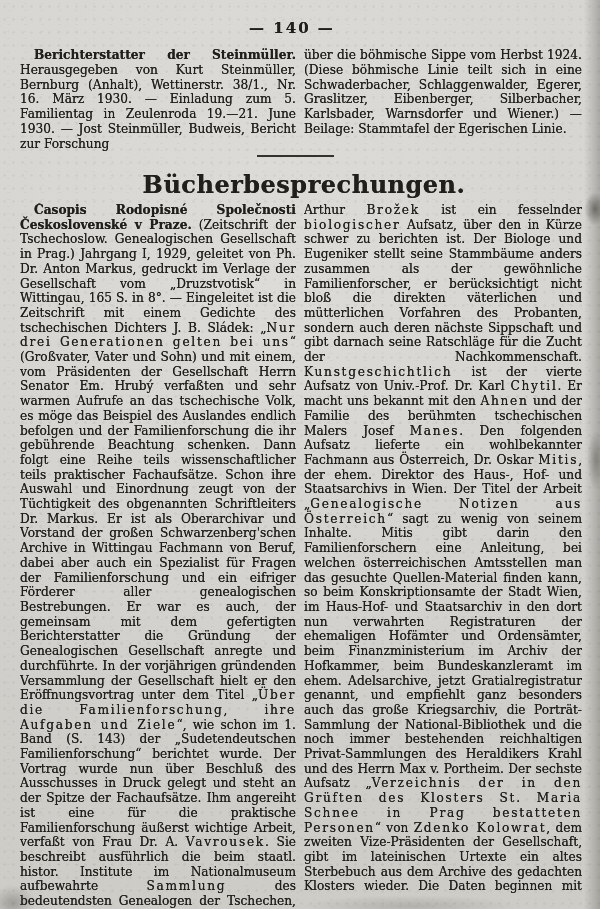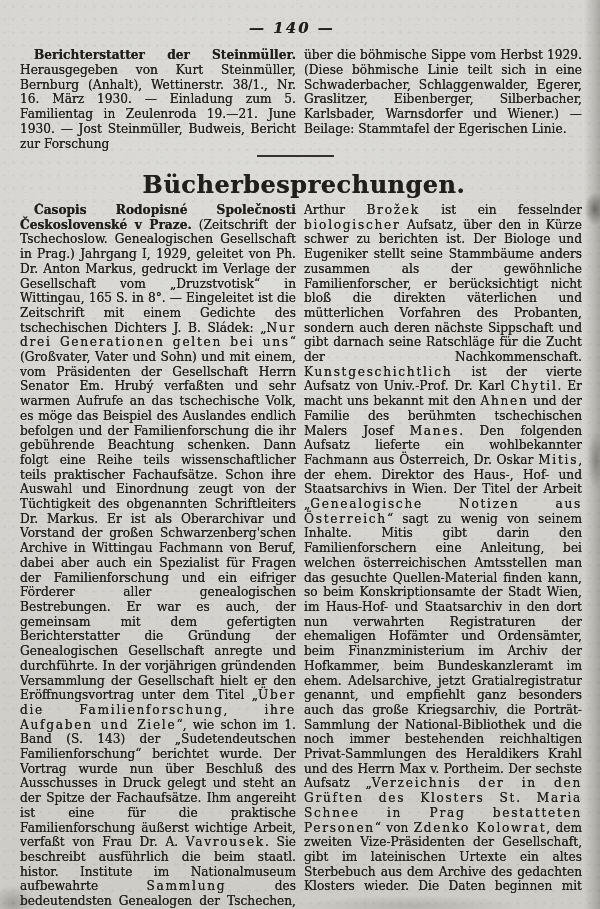--- a/index.html
+++ b/index.html
@@ -16,21 +16,21 @@
       radial-gradient(rgba(40,40,35,0.04) 1px, transparent 1.3px),
       radial-gradient(ellipse 120% 90% at 45% 30%, rgba(255,255,255,0.22), rgba(0,0,0,0) 65%),
       linear-gradient(#d5d4d0,#cdccc7);
     background-size:9px 13px,17px 7px,100% 100%,100% 100%;
     font-family:"DejaVu Serif","Liberation Serif",serif;
     color:var(--ink,#211f1c);
   }
   .ink{ text-shadow:0 0 0.45px rgba(25,22,18,0.85); }
   .page-number{
     position:absolute;top:19px;left:0;width:584px;text-align:center;
-    font-size:15px;font-weight:bold;letter-spacing:2px;font-style:italic;
+    font-size:15px;font-weight:bold;letter-spacing:2px;
   }
   .note{
     position:absolute;top:48px;
     font-size:12.2px;line-height:14.8px;text-align:justify;
     overflow:hidden;max-height:104px;
   }
   .note-left{left:20px;width:276px;text-indent:14px;}
   .note-right{left:304px;width:278px;}
   .divider{
     position:absolute;top:155px;left:257px;width:77px;height:2px;
@@ -74,21 +74,21 @@
 </style>
 </head>
 <body>
 
 <div class="page">
 
   <div class="page-number ink">— 140 —</div>
 
   <div class="note note-left ink"><span class="seg-bold">Berichterstatter der Steinmüller.</span><span> Herausgegeben von Kurt Steinmüller, Bernburg (Anhalt), Wettinerstr. 38/1., Nr. 16. März 1930. — Einladung zum 5. Familientag in Zeulenroda 19.—21. June 1930. — Jost Steinmüller, Budweis, Bericht zur Forschung</span></div>
 
-  <div class="note note-right ink">über die böhmische Sippe vom Herbst 1929. (Diese böhmische Linie teilt sich in eine Schwaderbacher, Schlaggenwalder, Egerer, Graslitzer, Eibenberger, Silberbacher, Karlsbader, Warnsdorfer und Wiener.) — Beilage: Stammtafel der Egerischen Linie.</div>
+  <div class="note note-right ink">über die böhmische Sippe vom Herbst 1924. (Diese böhmische Linie teilt sich in eine Schwaderbacher, Schlaggenwalder, Egerer, Graslitzer, Eibenberger, Silberbacher, Karlsbader, Warnsdorfer und Wiener.) — Beilage: Stammtafel der Egerischen Linie.</div>
 
   <div class="divider"></div>
 
   <h1 class="section-heading ink">Bücherbesprechungen.</h1>
 
   <div class="col col-left ink"><span class="seg-bold">Časopis Rodopisné Společnosti Československé v Praze.</span><span> (Zeitschrift der Tschechoslow. Genealogischen Gesellschaft in Prag.) Jahrgang I, 1929, geleitet von Ph. Dr. Anton Markus, gedruckt im Verlage der Gesellschaft vom „Druzstvotisk“ in Wittingau, 165 S. in 8°. — Eingeleitet ist die Zeitschrift mit einem Gedichte des tschechischen Dichters J. B. Sládek: „</span><span class="seg-sperr">Nur drei Generationen gelten bei uns</span><span>“ (Großvater, Vater und Sohn) und mit einem, vom Präsidenten der Gesellschaft Herrn Senator Em. Hrubý verfaßten und sehr warmen Aufrufe an das tschechische Volk, es möge das Beispiel des Auslandes endlich befolgen und der Familienforschung die ihr gebührende Beachtung schenken. Dann folgt eine Reihe teils wissenschaftlicher teils praktischer Fachaufsätze. Schon ihre Auswahl und Einordnung zeugt von der Tüchtigkeit des obgenannten Schriftleiters Dr. Markus. Er ist als Oberarchivar und Vorstand der großen Schwarzenberg'schen Archive in Wittingau Fachmann von Beruf, dabei aber auch ein Spezialist für Fragen der Familienforschung und ein eifriger Förderer aller genealogischen Bestrebungen. Er war es auch, der gemeinsam mit dem gefertigten Berichterstatter die Gründung der Genealogischen Gesellschaft anregte und durchführte. In der vorjährigen gründenden Versammlung der Gesellschaft hielt er den Eröffnungsvortrag unter dem Titel „</span><span class="seg-sperr">Über die Familienforschung, ihre Aufgaben und Ziele</span><span>“, wie schon im 1. Band (S. 143) der „Sudetendeutschen Familienforschung“ berichtet wurde. Der Vortrag wurde nun über Beschluß des Ausschusses in Druck gelegt und steht an der Spitze der Fachaufsätze. Ihm angereiht ist eine für die praktische Familienforschung äußerst wichtige Arbeit, verfaßt von Frau Dr. A. </span><span class="seg-sperr">Vavrousek</span><span>. Sie beschreibt ausführlich die beim staatl. histor. Institute im Nationalmuseum aufbewahrte </span><span class="seg-sperr">Sammlung</span><span> des bedeutendsten Genealogen der Tschechen, des leider schon verstorbenen Dr. August </span></div>
 
   <div class="col col-right ink"><span>Arthur </span><span class="seg-sperr">Brožek</span><span> ist ein fesselnder </span><span class="seg-sperr">biologischer</span><span> Aufsatz, über den in Kürze schwer zu berichten ist. Der Biologe und Eugeniker stellt seine Stammbäume anders zusammen als der gewöhnliche Familienforscher, er berücksichtigt nicht bloß die direkten väterlichen und mütterlichen Vorfahren des Probanten, sondern auch deren nächste Sippschaft und gibt darnach seine Ratschläge für die Zucht der Nachkommenschaft. </span><span class="seg-sperr">Kunstgeschichtlich</span><span> ist der vierte Aufsatz von Univ.-Prof. Dr. Karl </span><span class="seg-sperr">Chytil</span><span>. Er macht uns bekannt mit den </span><span class="seg-sperr">Ahnen</span><span> und der Familie des berühmten tschechischen Malers Josef </span><span class="seg-sperr">Manes</span><span>. Den folgenden Aufsatz lieferte ein wohlbekannter Fachmann aus Österreich, Dr. Oskar </span><span class="seg-sperr">Mitis</span><span>, der ehem. Direktor des Haus-, Hof- und Staatsarchivs in Wien. Der Titel der Arbeit „</span><span class="seg-sperr">Genealogische Notizen aus Österreich</span><span>“ sagt zu wenig von seinem Inhalte. Mitis gibt darin den Familienforschern eine Anleitung, bei welchen österreichischen Amtsstellen man das gesuchte Quellen-Material finden kann, so beim Konskriptionsamte der Stadt Wien, im Haus-Hof- und Staatsarchiv in den dort nun verwahrten Registraturen der ehemaligen Hofämter und Ordensämter, beim Finanzministerium im Archiv der Hofkammer, beim Bundeskanzleramt im ehem. Adelsarchive, jetzt Gratialregistratur genannt, und empfiehlt ganz besonders auch das große Kriegsarchiv, die Porträt-Sammlung der National-Bibliothek und die noch immer bestehenden reichhaltigen Privat-Sammlungen des Heraldikers Krahl und des Herrn Max v. Portheim. Der sechste Aufsatz „</span><span class="seg-sperr">Verzeichnis der in den Grüften des Klosters St. Maria Schnee in Prag bestatteten Personen</span><span>“ von </span><span class="seg-sperr">Zdenko Kolowrat</span><span>, dem zweiten Vize-Präsidenten der Gesellschaft, gibt im lateinischen Urtexte ein altes Sterbebuch aus dem Archive des gedachten Klosters wieder. Die Daten beginnen mit dem Jahre 1627, enden mit dem Jahre 1826 und enthalten ungezählte adelige und bürgerliche Namen. Im nächsten Aufsatze berichtet der Czerninsche Archivar in Neuhaus, Franz </span></div>
 
   <div class="edge-right"></div>

